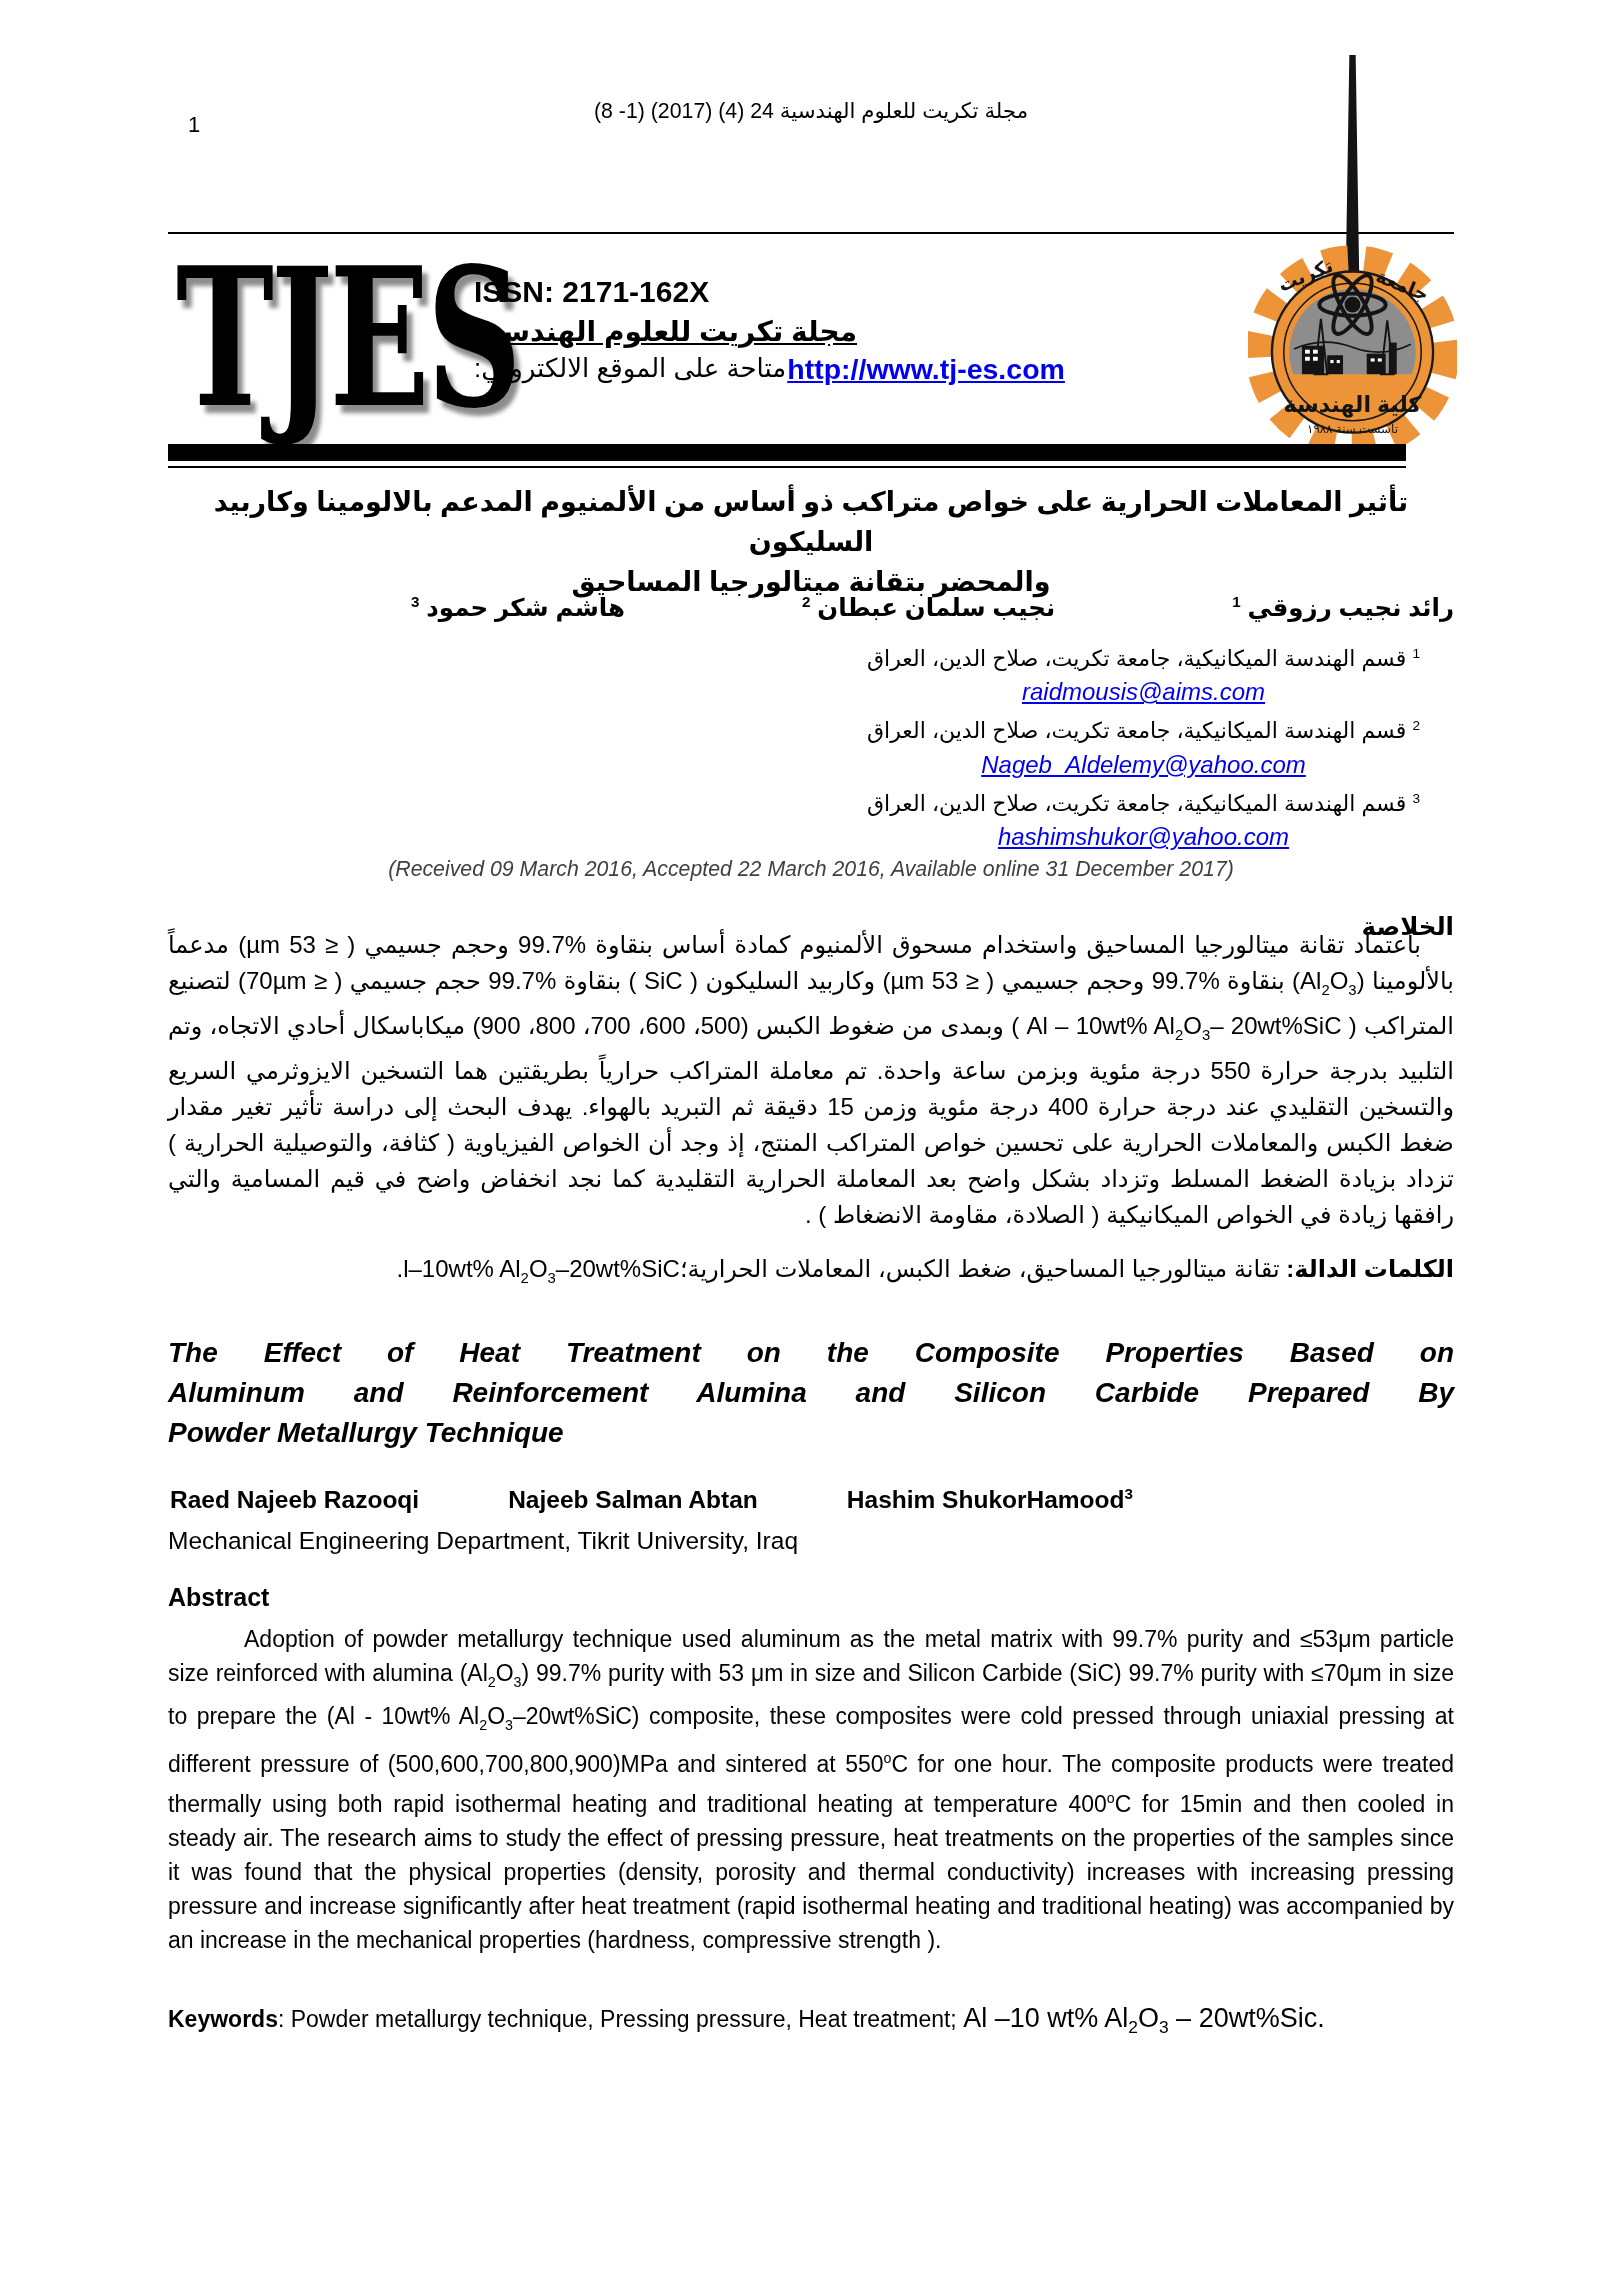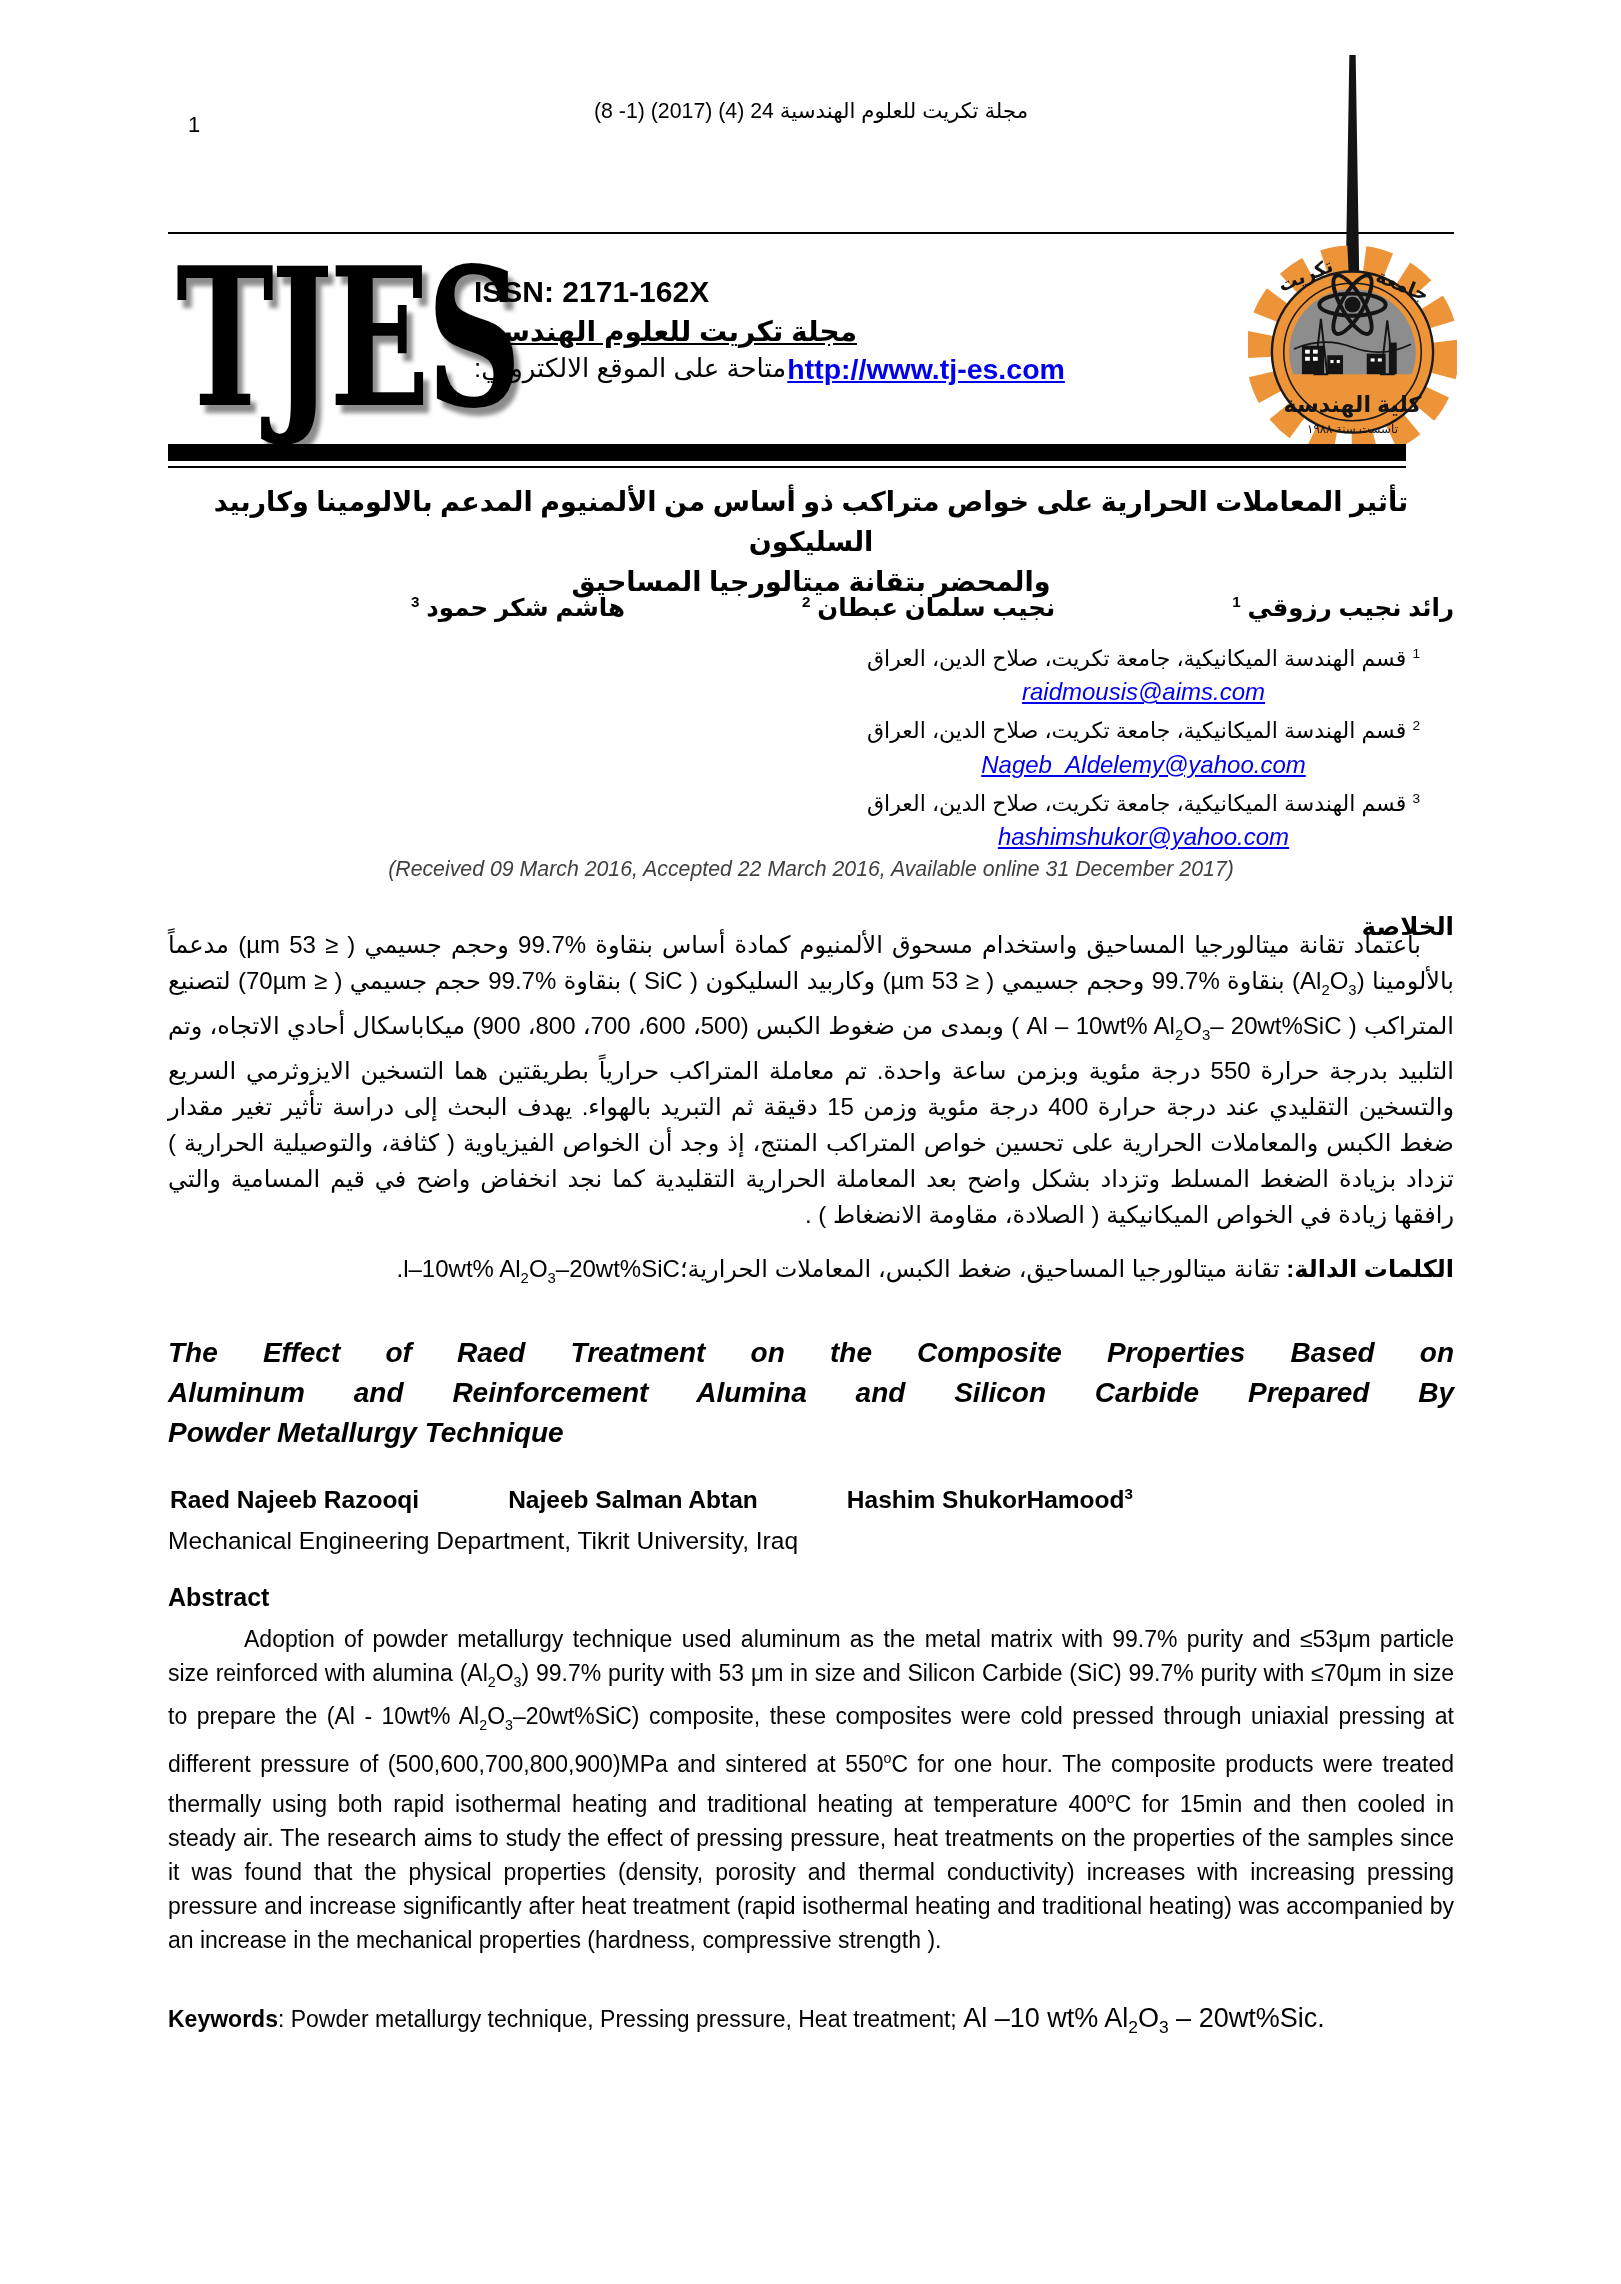--- a/index.html
+++ b/index.html
@@ -138,21 +138,21 @@
 </div>
 
 <div class="abs content-x" id="received-line">(Received 09 March 2016, Accepted 22 March 2016, Available online 31 December 2017)</div>
 
 <div class="abs content-x" id="ar-abstract-heading">الخلاصة</div>
 <div class="abs content-x" id="ar-abstract"><span>باعتماد تقانة ميتالورجيا المساحيق واستخدام مسحوق الألمنيوم كمادة أساس بنقاوة %99.7 وحجم جسيمي ( ≤ 53 µm) مدعماً بالألومينا (Al</span><sub class="sub">2</sub><span>O</span><sub class="sub">3</sub><span>) بنقاوة %99.7 وحجم جسيمي ( ≤ 53 µm) وكاربيد السليكون ( SiC ) بنقاوة %99.7 حجم جسيمي ( ≤ 70µm) لتصنيع المتراكب ( Al – 10wt% Al</span><sub class="sub">2</sub><span>O</span><sub class="sub">3</sub><span>– 20wt%SiC ) وبمدى من ضغوط الكبس (500، 600، 700، 800، 900) ميكاباسكال أحادي الاتجاه، وتم التلبيد بدرجة حرارة 550 درجة مئوية وبزمن ساعة واحدة. تم معاملة المتراكب حرارياً بطريقتين هما التسخين الايزوثرمي السريع والتسخين التقليدي عند درجة حرارة 400 درجة مئوية وزمن 15 دقيقة ثم التبريد بالهواء. يهدف البحث إلى دراسة تأثير تغير مقدار ضغط الكبس والمعاملات الحرارية على تحسين خواص المتراكب المنتج، إذ وجد أن الخواص الفيزياوية ( كثافة، والتوصيلية الحرارية ) تزداد بزيادة الضغط المسلط وتزداد بشكل واضح بعد المعاملة الحرارية التقليدية كما نجد انخفاض واضح في قيم المسامية والتي رافقها زيادة في الخواص الميكانيكية ( الصلادة، مقاومة الانضغاط ) .</span></div>
 
 <div class="abs content-x" id="ar-keywords"><b class="b">الكلمات الدالة:</b><span> تقانة ميتالورجيا المساحيق، ضغط الكبس، المعاملات الحرارية؛</span><span>l–10wt% Al</span><sub class="sub">2</sub><span>O</span><sub class="sub">3</sub><span>–20wt%SiC.</span></div>
 
 <div class="abs content-x" id="en-title">
-  <div class="t-line">The Effect of Raed Treatment on the Composite Properties Based on</div>
+  <div class="t-line">The Effect of Heat Treatment on the Composite Properties Based on</div>
   <div class="t-line">Aluminum and Reinforcement Alumina and Silicon Carbide Prepared By</div>
   <div class="t-line">Powder Metallurgy Technique</div>
 </div>
 
 <div class="abs" id="en-authors">
   <span><span>Raed Najeeb Razooqi</span><sup></sup></span>
   <span><span>Najeeb Salman Abtan</span><sup></sup></span>
   <span><span>Hashim ShukorHamood</span><sup>3</sup></span>
 </div>
 

